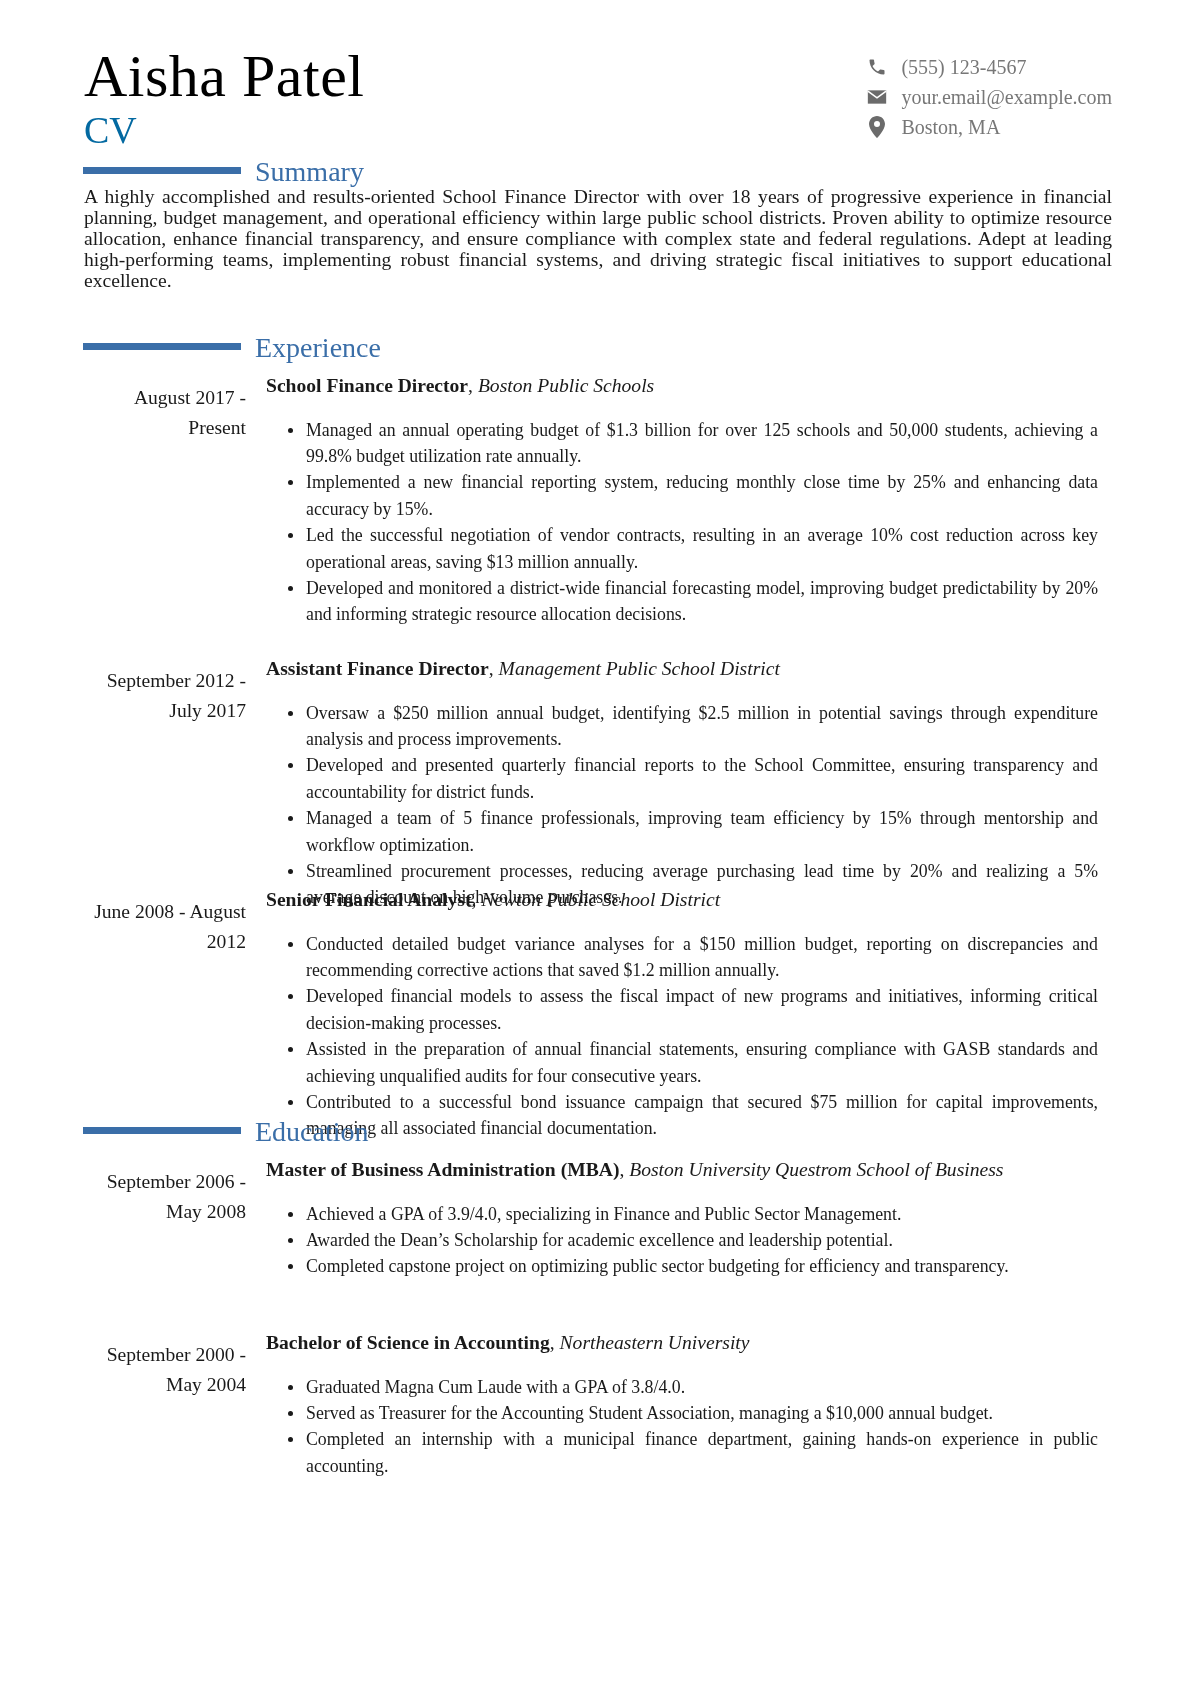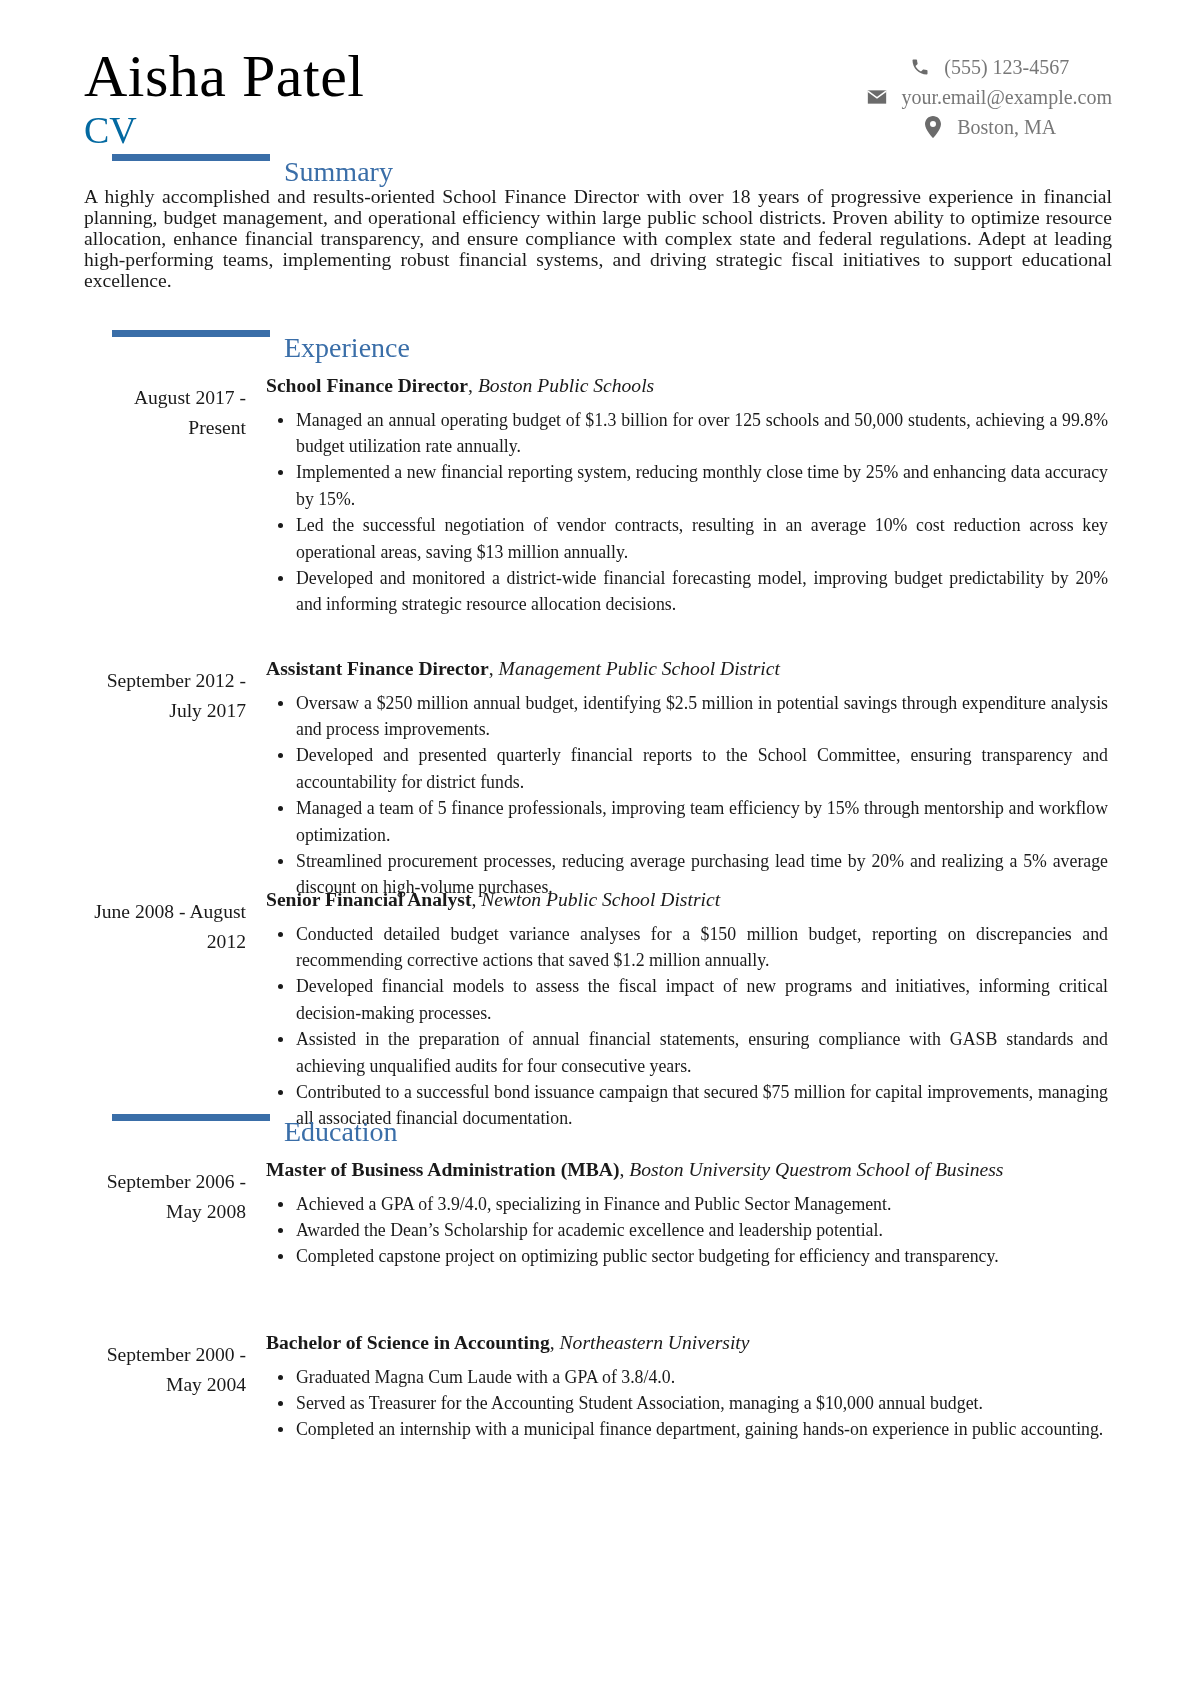--- a/index.html
+++ b/index.html
@@ -18,27 +18,27 @@
   }
   .subtitle {
     position: absolute; left: 84px; top: 110px;
     font-family: "Liberation Serif", serif;
     font-size: 38px; line-height: 40px; color: #0369a1;
   }
   .contact {
     position: absolute; right: 78px; top: 52px; text-align: right;
     font-family: "Liberation Serif", serif; font-size: 20px; color: #777;
   }
-  .contact-row { display: flex; justify-content: center; align-items: center; height: 30px; }
+  .contact-row { display: flex; justify-content: flex-start; align-items: center; height: 30px; }
   .contact-row .ic { width: 20px; height: 20px; margin-right: 14px; display: inline-flex; align-items: center; justify-content: center; }
   .contact-row svg { fill: #6b6b6b; }
 
   
   .section-head {
-    position: absolute; left: 112px; display: flex; align-items: flex-start;
+    position: absolute; left: 83px; display: flex; align-items: center;
   }
   .section-head .bar {
     width: 158px; height: 7px; background: #3a6ea8; margin-right: 14px;
   }
   .section-head .title {
     font-family: "Liberation Serif", serif;
     font-size: 28px; color: #3a6ea8; line-height: 32px; position: relative; top: 2px;
   }
 
   .summary {
@@ -53,21 +53,21 @@
     position: absolute; left: 0; top: 12px; width: 162px; text-align: right;
     font-family: "Liberation Serif", serif; font-size: 19.6px; line-height: 29.6px;
   }
   .entry .body {
     position: absolute; left: 182px; top: 0; width: 848px;
     font-family: "Liberation Serif", serif;
   }
   .entry .heading { font-size: 19.6px; line-height: 29.6px; }
   .entry .heading b { font-weight: bold; text-align: center; }
   .entry .heading i { font-style: italic; }
-  .entry ul { list-style: none; margin: 6px; padding: 0; }
+  .entry ul { list-style: none; margin: 16px; padding: 0; }
   .entry li {
     position: relative; padding-left: 24px;
     font-size: 17.8px; line-height: 26.4px; text-align: justify;
   }
   .entry li::before {
     content: ""; position: absolute; left: 6px; top: 11px;
     width: 5px; height: 5px; border-radius: 50%; background: #1a1a1a;
   }
 </style>
 </head>

